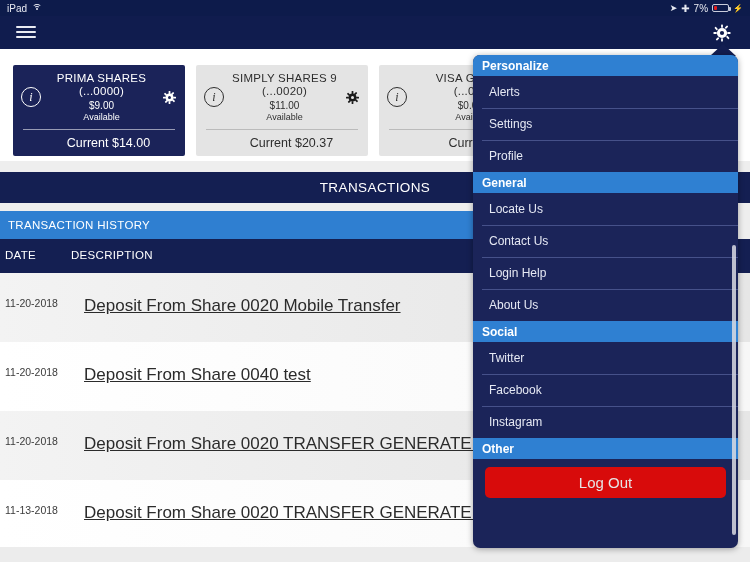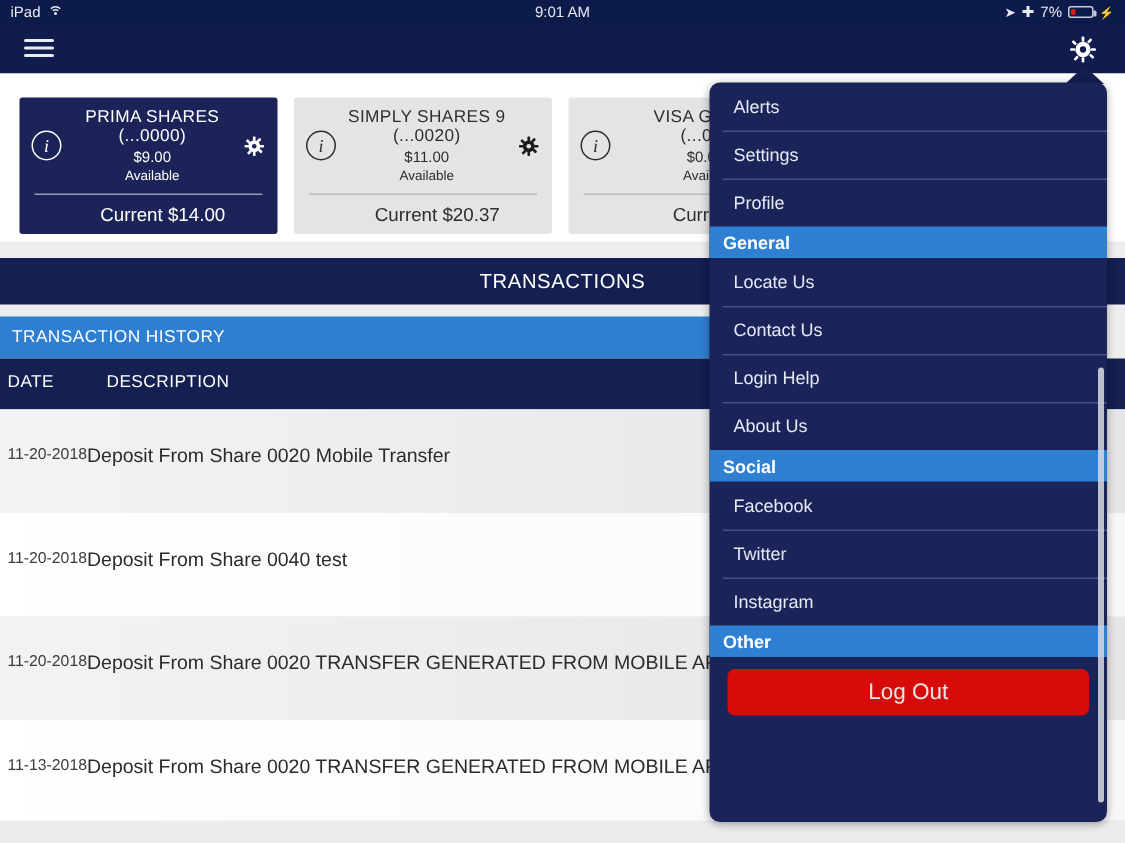--- a/index.html
+++ b/index.html
@@ -93,21 +93,21 @@
     position:absolute; top:239px; left:0; width:750px; height:34px;
     background:#141f52; color:#ffffff; font-size:11.5px; letter-spacing:.3px;
   }
   .tx-cols .c-date{ position:absolute; left:5px; top:10px; }
   .tx-cols .c-desc{ position:absolute; left:71px; top:10px; }
   .tx-list{ position:absolute; top:273px; left:0; width:750px; height:339px; background:#f4f4f4; }
   .tx-row{ position:relative; height:69px; }
   .tx-row.odd{ background:linear-gradient(to right,#f3f3f3 0%, #eaeaea 60%, #e6e6e6 100%); }
   .tx-row.even{ background:linear-gradient(to right,#ffffff 0%, #fbfbfb 60%, #f7f7f7 100%); }
   .tx-date{ position:absolute; left:5px; top:24px; font-size:10.5px; color:#3b3b3b; }
-  .tx-desc{ position:absolute; left:58px; top:23px; font-size:13px; color:#2b2b2b; }
+  .tx-desc{ position:absolute; left:84px; top:23px; font-size:17px; color:#2b2b2b;text-decoration:underline; }
   .tx-footer{ position:absolute; top:547px; left:0; width:750px; height:15px; background:#ececec; }
 
   
   .popover{
     position:absolute; left:473px; top:55px; width:265px; height:493px;
     background:#1b2459; border-radius:7px;
     box-shadow:0 1px 6px rgba(0,0,0,.35); overflow:hidden;
   }
   .pop-arrow{
     position:absolute; left:710px; top:44px; width:26px; height:12px;
@@ -148,21 +148,20 @@
 
   <div class="statusbar">
     <div class="sb-left">
       <span>iPad</span>
       <span class="wifi-ico">
           <i></i>
           <i></i>
           <i></i>
         </span>
     </div>
-    <div class="sb-center">9:01 AM</div>
     <div class="sb-right">
       <span class="loc-ico">➤</span>
       <span class="bt-ico">✚</span>
       <span>7%</span>
       <span class="batt">
           <span class="fill"></span>
         </span>
       <span class="plug">⚡</span>
     </div>
   </div>
@@ -297,33 +296,34 @@
       <span class="tx-date">11-13-2018</span>
       <span class="tx-desc">Deposit From Share 0020 TRANSFER GENERATED FROM MOBILE APPLICATION</span>
     </div>
   </div>
 
   <div class="tx-footer"></div>
 
   <div class="pop-arrow"></div>
   <div class="popover">
 
+    <div class="m-section">Personalize</div>
     <div class="m-item">Alerts</div>
     <div class="m-item">Settings</div>
     <div class="m-item">Profile</div>
 
     <div class="m-section">General</div>
     <div class="m-item">Locate Us</div>
     <div class="m-item">Contact Us</div>
     <div class="m-item">Login Help</div>
     <div class="m-item">About Us</div>
 
     <div class="m-section">Social</div>
+    <div class="m-item">Twitter</div>
     <div class="m-item">Facebook</div>
-    <div class="m-item">Twitter</div>
     <div class="m-item">Instagram</div>
 
     <div class="m-section">Other</div>
     <div class="logout-wrap">
       <div class="logout">Log Out</div>
     </div>
 
     <div class="scroll-ind"></div>
   </div>
 

